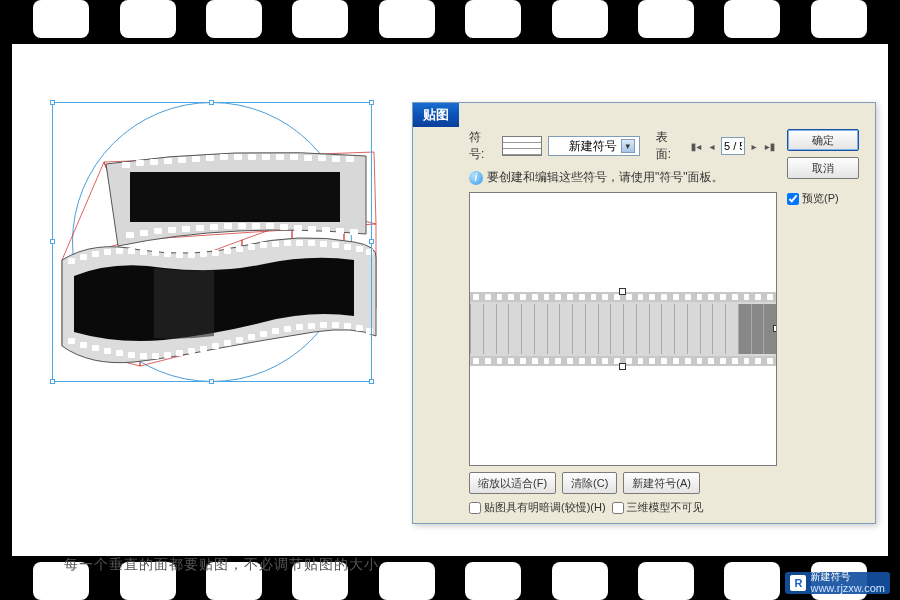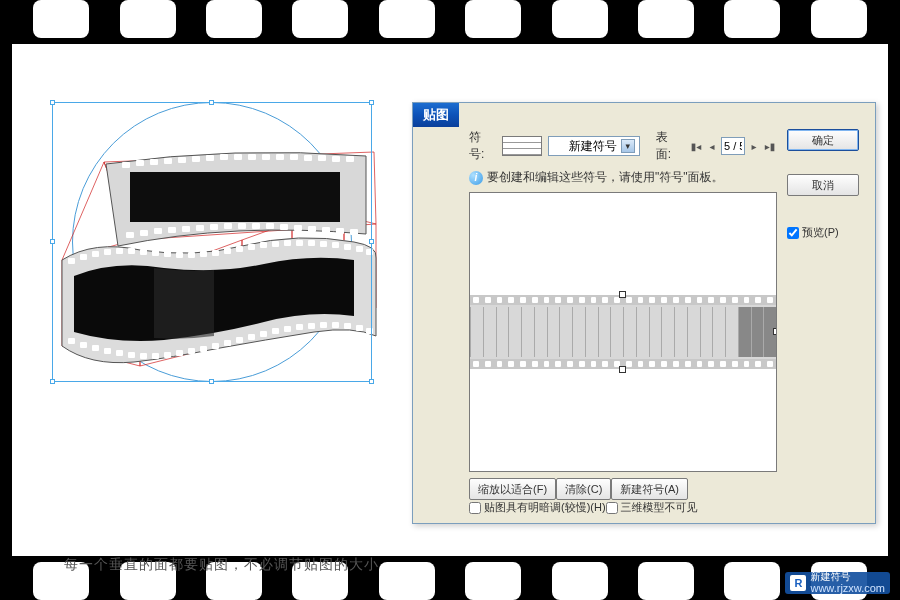--- a/index.html
+++ b/index.html
@@ -49,21 +49,21 @@
     }
     .titlebar {
       height: 24px; background: linear-gradient(to bottom, #1c6dd0 0%, #0d52b8 50%, #0a3f9a 100%);
       color: #fff; padding: 0 10px; display: flex; align-items: center;
       font-size: 13px; font-weight: bold;
     }
     .dlg-body {
       flex: 1; display: flex; padding: 26px 10px 6px 10px; gap: 10px;
     }
     .dlg-main { flex: 1; display: flex; flex-direction: column; }
-    .dlg-side { width: 78px; display: flex; flex-direction: column; gap: 23px; }
+    .dlg-side { width: 78px; display: flex; flex-direction: column; gap: 6px; }
     .topbar { display: flex; align-items: center; gap: 6px; margin-bottom: 4px; }
     .lbl { color: #333; }
     .symbol-swatch {
       width: 40px; height: 20px; border: 1px solid #7a7a7a; background:
         repeating-linear-gradient(0deg, #999 0 1px, #fff 1px 6px);
     }
     .combo {
       height: 20px; border: 1px solid #7f9db9; background: #fff;
       display: flex; align-items: center; padding: 0 4px; gap: 4px; width: 92px;
     }
@@ -86,21 +86,21 @@
     .info-icon {
       width: 14px; height: 14px; border-radius: 50%;
       background: radial-gradient(circle at 30% 30%, #aee0ff, #3a9ce8);
       color: #fff; font-size: 10px; display: flex; align-items: center; justify-content: center;
       font-weight: bold; font-style: italic;
     }
     .preview-box {
       flex: 1; background: #fff; border: 1px solid #7a7a7a; position: relative;
       display: flex; align-items: center; justify-content: center; overflow: hidden;
     }
-    .bottom-row { display: flex; align-items: center; padding: 6px 0 2px 0; flex-wrap: wrap; }
+    .bottom-row { display: flex; align-items: center; gap: 6px; padding: 6px 0 2px 0; flex-wrap: wrap; }
     .btn {
       height: 22px; padding: 0 8px; border: 1px solid #7a7a7a;
       background: linear-gradient(#fefefe, #e4e4e4); font-size: 11px;
       display: flex; align-items: center; cursor: pointer; border-radius: 2px;
       color: #333;
     }
     .btn.primary {
       border: 1px solid #1c4f9c; box-shadow: inset 0 0 0 1px #7fb5f0;
       width: 72px; justify-content: center;
     }

